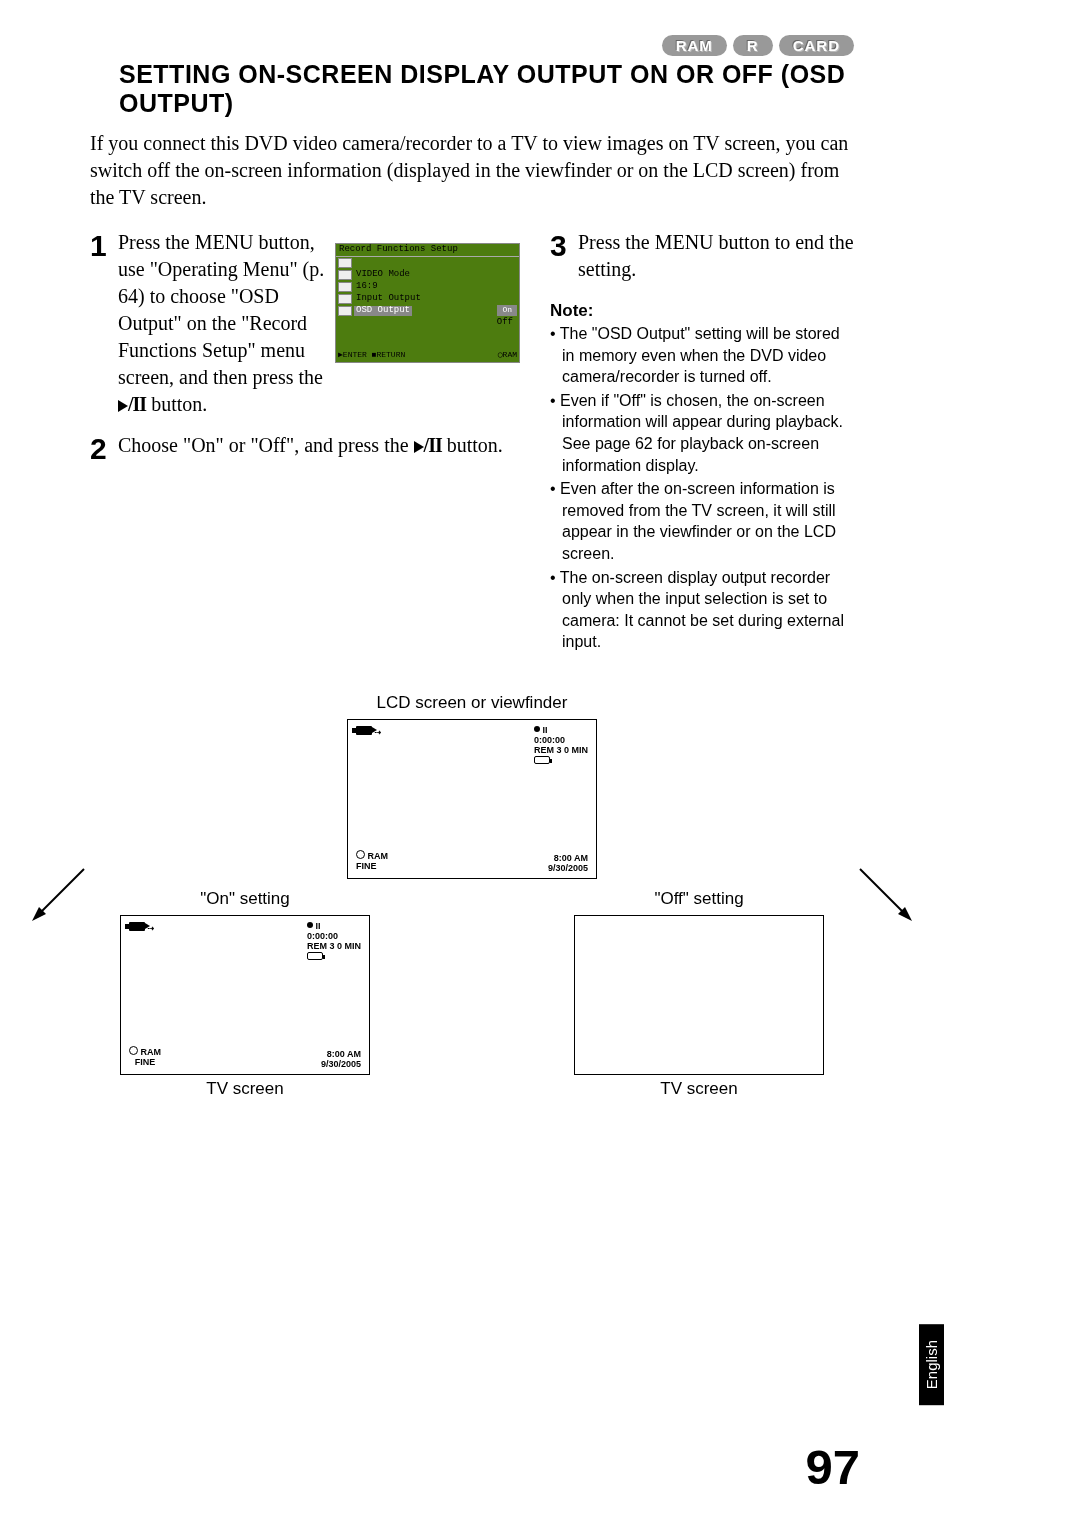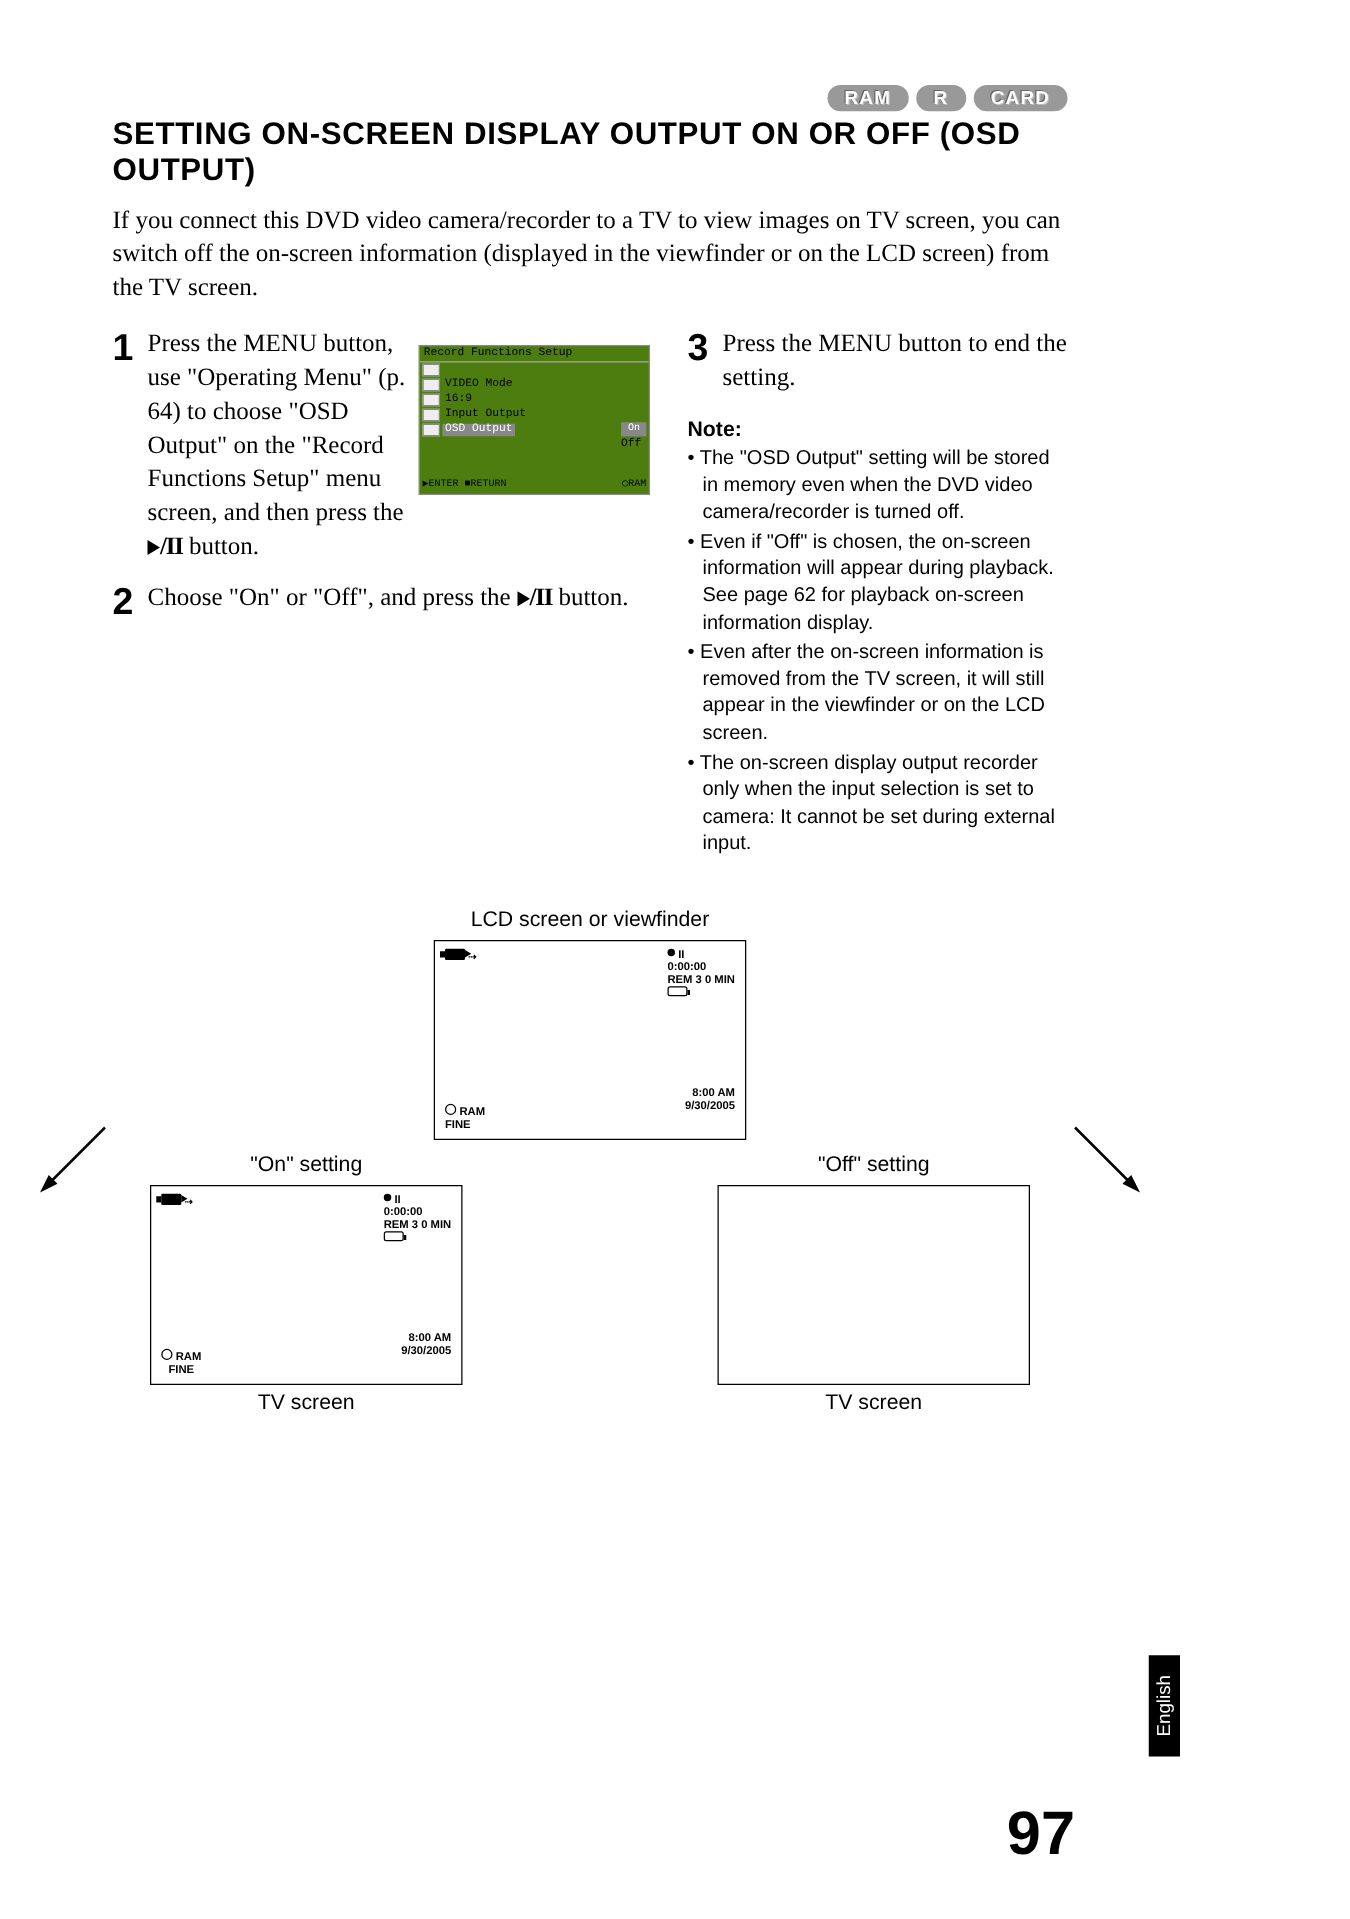--- a/index.html
+++ b/index.html
@@ -8,21 +8,21 @@
     width: 1080px;
     height: 1535px;
     position: relative;
     font-family: Georgia, serif;
     color: #000;
   }
   .page {
     width: 944px;
     height: 1535px;
     position: relative;
-    padding: 68px 90px 40px 90px;
+    padding: 35px 90px 40px 90px;
   }
   .badges {
     text-align: right;
     margin-bottom: 4px;
   }
   .badge {
     display: inline-block;
     background: #999;
     color: #fff;
     font-family: Arial, sans-serif;
@@ -33,20 +33,21 @@
     margin-left: 2px;
     letter-spacing: 1px;
     text-shadow: -1px -1px 0 #666, 1px 1px 0 #bbb;
   }
   .sect-title {
     font-family: Arial, sans-serif;
     font-weight: bold;
     font-size: 25px;
     margin-bottom: 12px;
     letter-spacing: 0.5px;
+    margin-left: 29px;
   }
   .intro {
     font-size: 20px;
     line-height: 1.35;
     margin-bottom: 18px;
   }
   .cols {
     display: flex;
     gap: 30px;
   }
@@ -122,21 +123,21 @@
     border: 1px solid #000;
     margin: 0 auto;
     position: relative;
     font-family: Arial, sans-serif;
     font-size: 9px;
     font-weight: bold;
   }
   .osd-tl { position:absolute; top:6px; left:8px; line-height:1.1; }
   .osd-tr { position:absolute; top:6px; right:8px; text-align:left; line-height:1.1; }
   .osd-bl { position:absolute; bottom:6px; left:8px; line-height:1.1; }
-  .osd-br { position:absolute; bottom:21px; right:8px; text-align:right; line-height:1.1; }
+  .osd-br { position:absolute; bottom:4px; right:8px; text-align:right; line-height:1.1; }
   .batt { display:inline-block; width:16px; height:8px; border:1px solid #000; border-radius:2px; position:relative; }
   .batt::after{ content:""; position:absolute; right:-3px; top:2px; width:2px; height:4px; background:#000;}
   .tv-row { display:flex; justify-content:space-between; align-items:flex-start; margin-top:10px; position:relative; }
   .side { width:310px; text-align:center; }
   .side-label { font-size:17px; margin-bottom:6px; }
   .tv-box {
     width: 250px; height:160px; border:1px solid #000; margin:0 auto; position:relative;
     font-family: Arial, sans-serif; font-size:9px; font-weight:bold;
   }
   .tv-cap { font-size:17px; margin-top:4px; }

